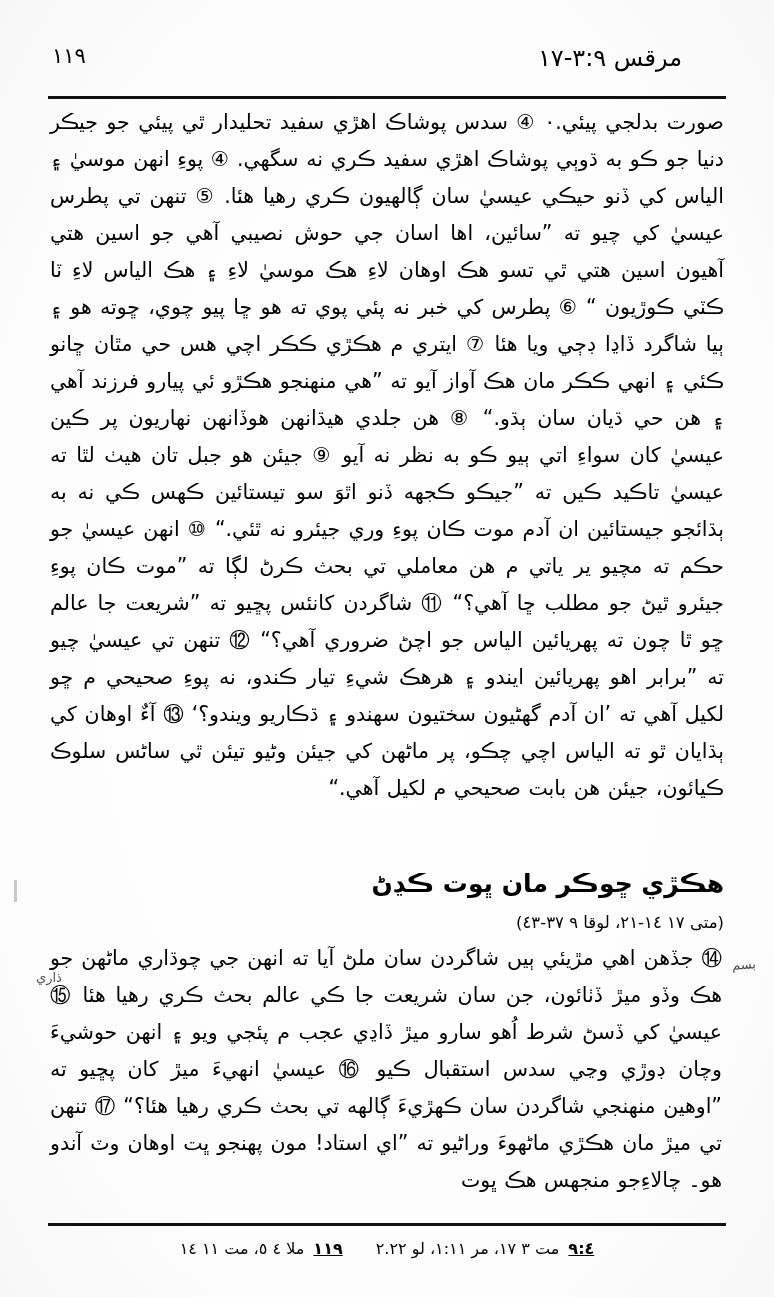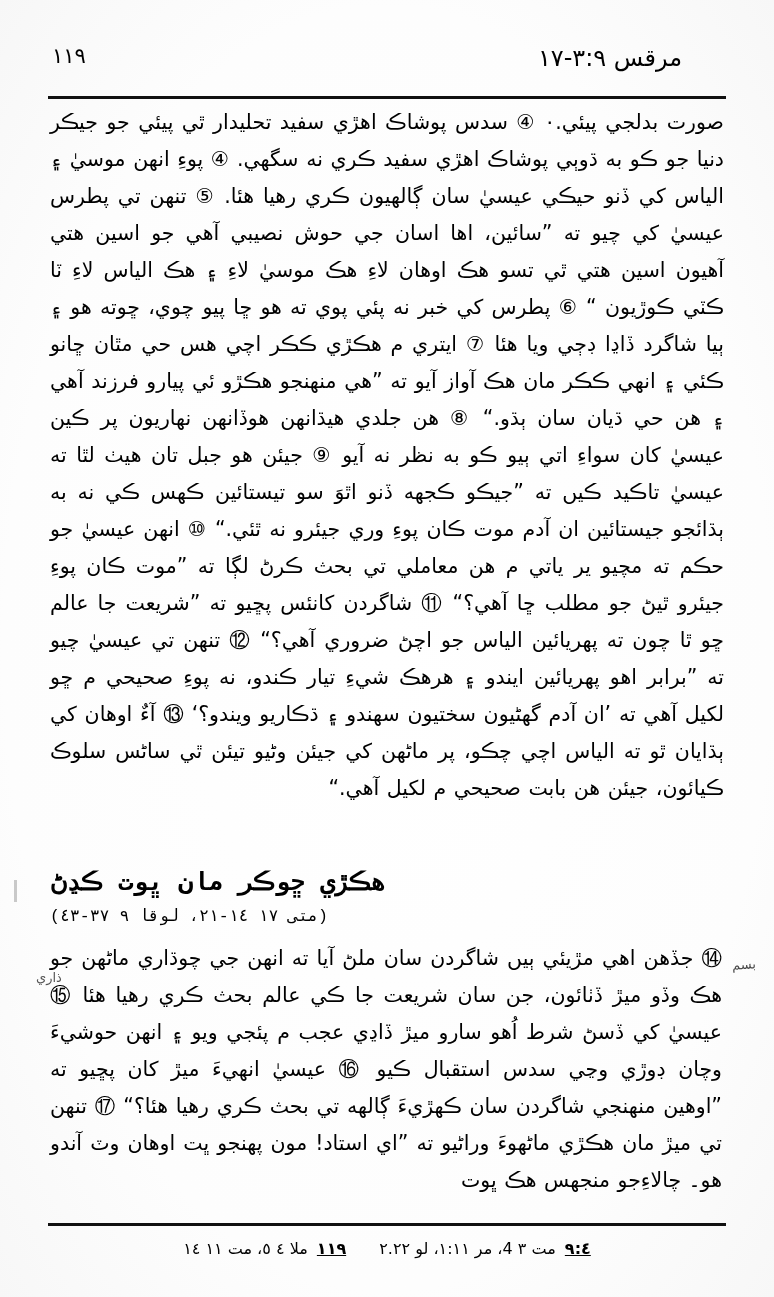--- a/index.html
+++ b/index.html
@@ -89,33 +89,32 @@
     text-align-last: right;
   }
 
   
   .section {
     position: absolute;
     left: 50px;
     right: 50px;
     top: 868px;
     direction: rtl;
-    text-align: left;
-    font-family: Liberation Mono, monospace;
+    text-align: right;
   }
   .section-title {
     font-size: 25px;
     font-weight: bold;
     line-height: 1.25;
     letter-spacing: 1px;
   }
   .section-ref {
     font-size: 16.5px;
     line-height: 1.4;
-    margin-top: 6px;
+    margin-top: 12px;
   }
 
   .body-col-2 {
     position: absolute;
     top: 940px;
     left: 50px;
     right: 52px;
     direction: rtl;
     text-align: justify;
     text-align-last: right;
@@ -205,21 +204,21 @@
   </div>
 
   <div class="margin-mark">بسم</div>
   <div class="margin-mark-left">ذاري</div>
 
   <div class="rule bottom"></div>
 
   <div class="footnotes">
     <span class="fn">
       <span class="fn-key bold">٩:٤</span>
-      <span>مت ٣ 4، مر ١:١١، لو ٢.٢٢</span>
+      <span>مت ٣ ١٧، مر ١:١١، لو ٢.٢٢</span>
     </span>
     <span class="fn">
       <span class="fn-key bold">١١٩</span>
       <span>ملا ٤ ٥، مت ١١ ١٤</span>
     </span>
   </div>
 
 </div>
 
 </body></html>

